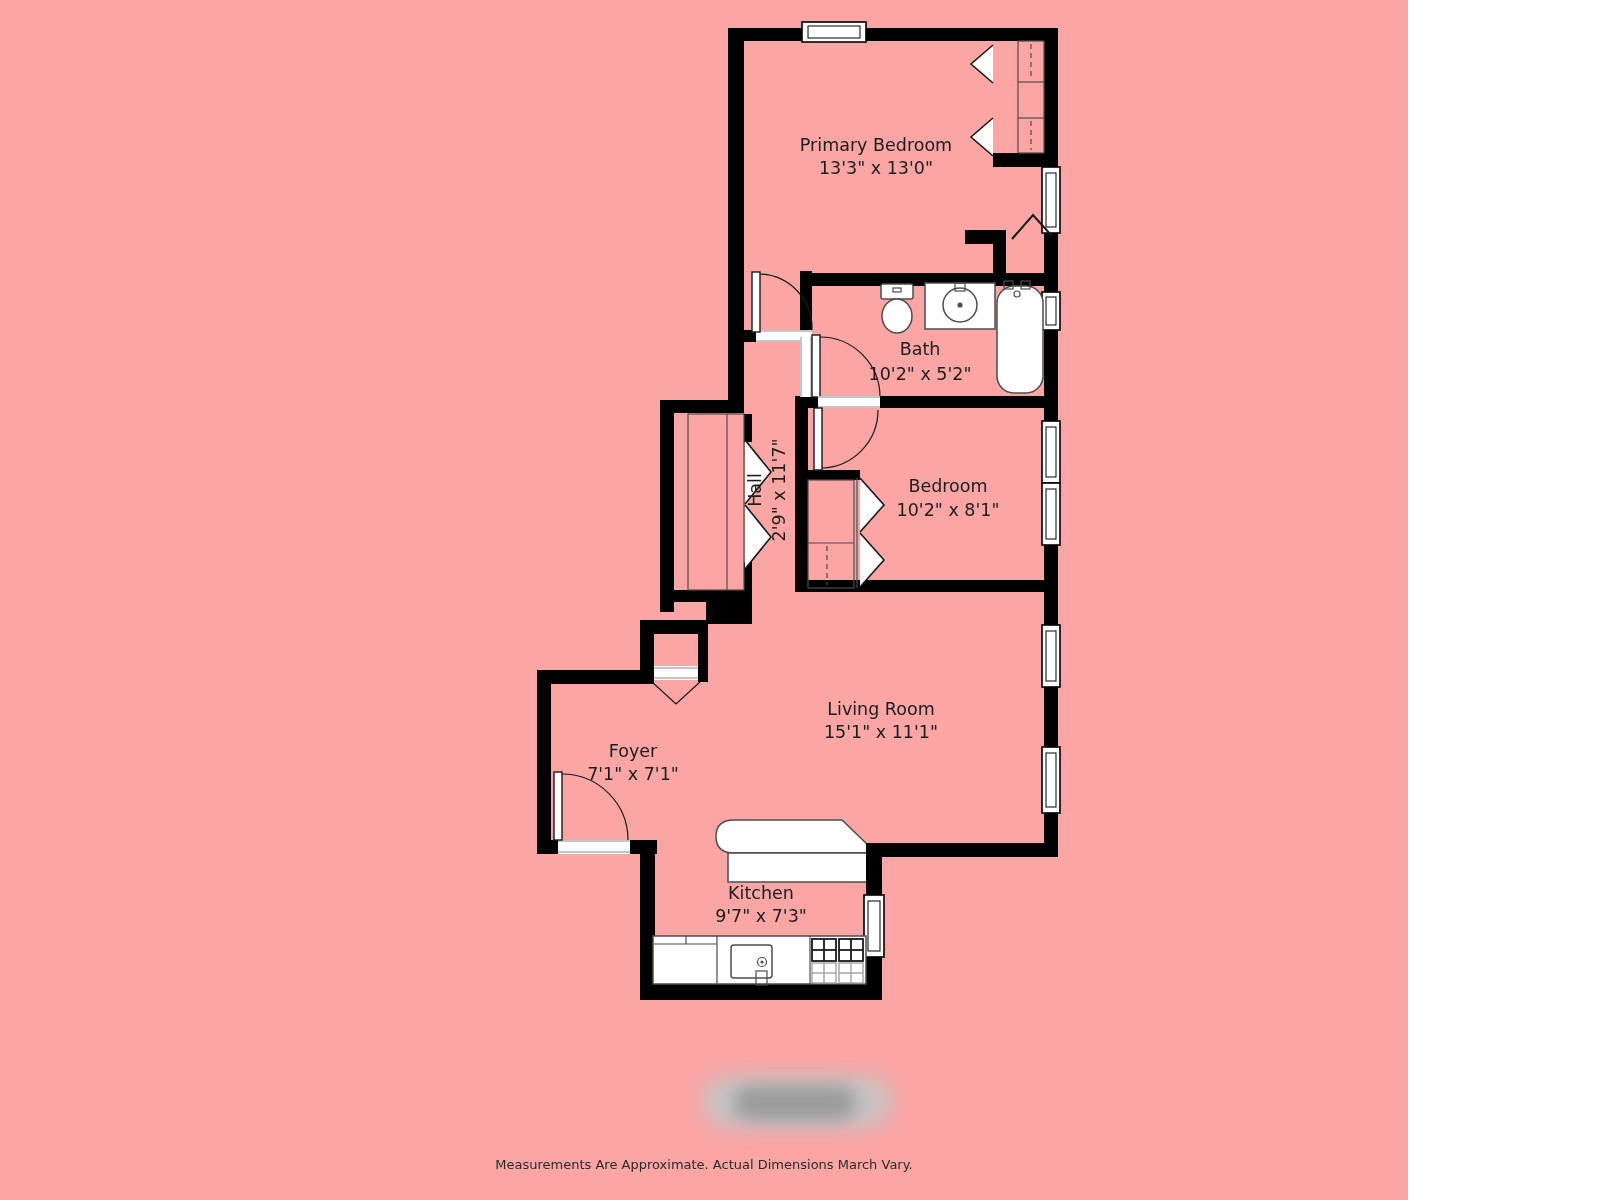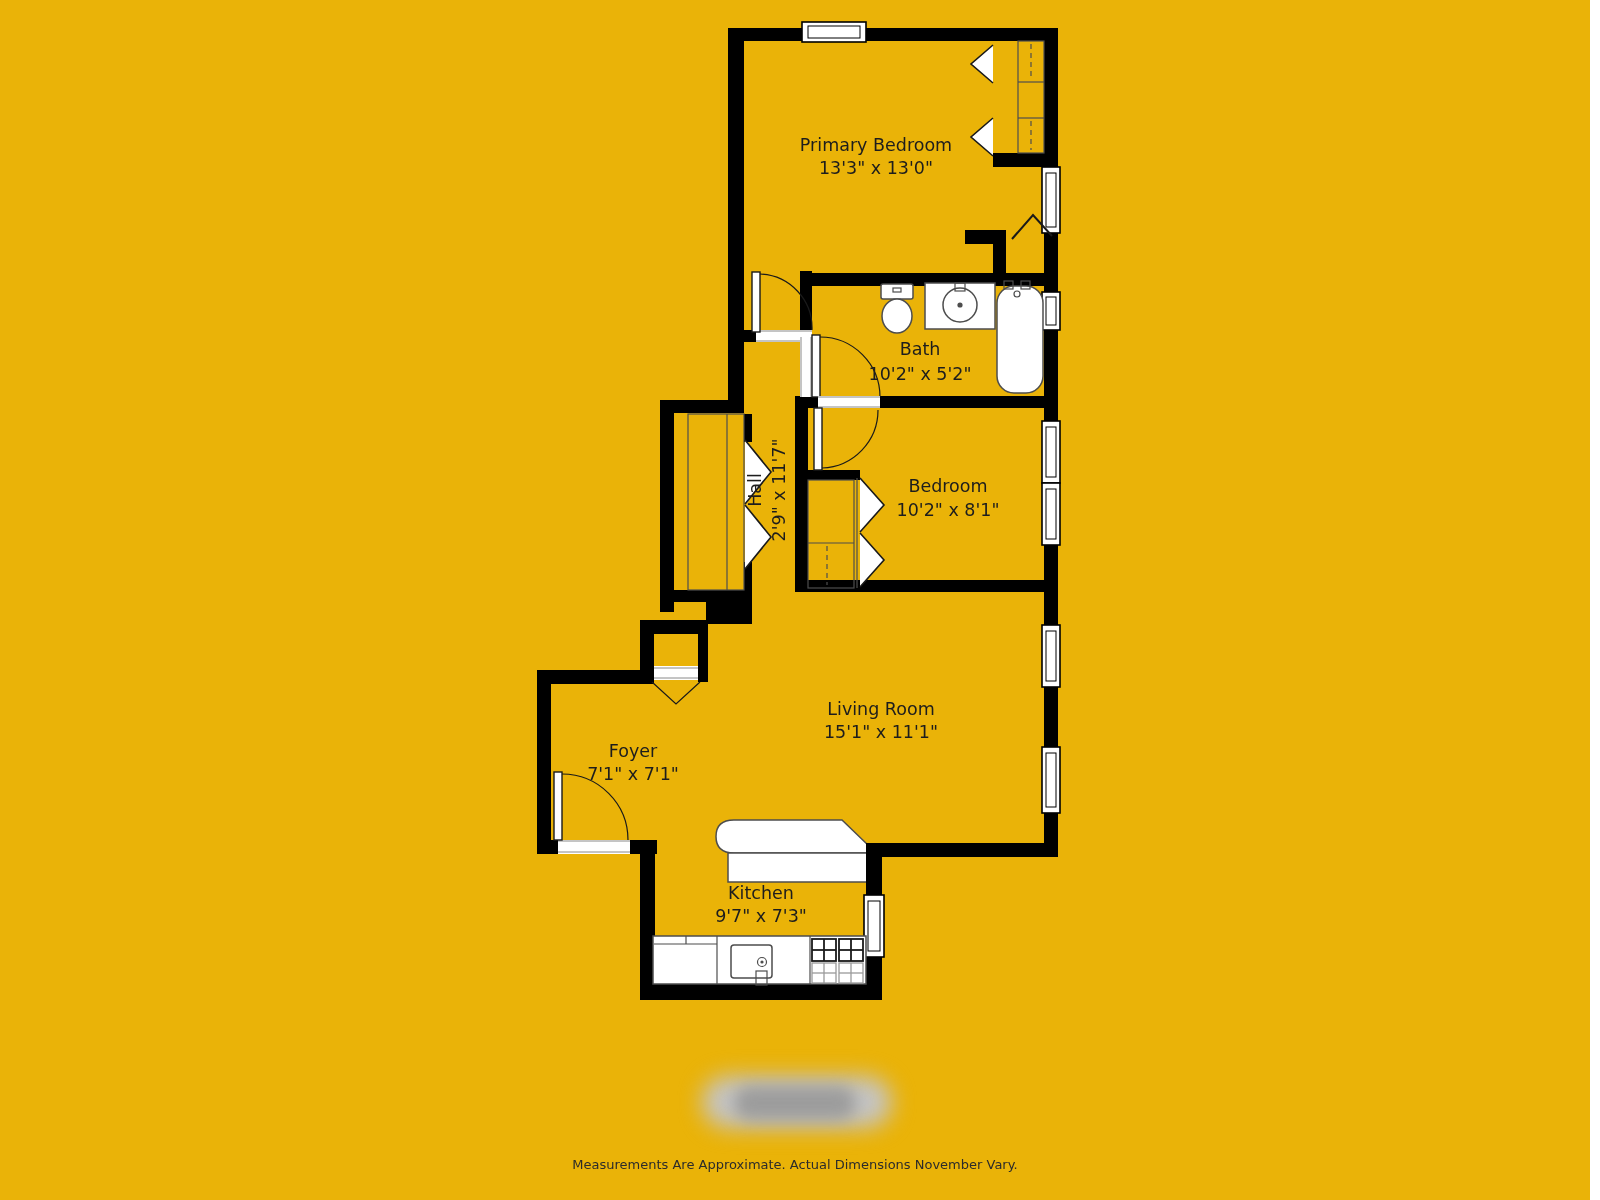--- a/index.html
+++ b/index.html
@@ -1,16 +1,16 @@
 <!DOCTYPE html>
 <html><head>
 <meta charset="utf-8">
 <style>
   html,body{margin:0;padding:0;background:#fff;}
-  .canvas{position:relative;width:1590px;height:1200px;background:#eab308;overflow:hidden;
+  .canvas{position:relative;width:1408px;height:1200px;background:#fca5a5;overflow:hidden;
           font-family:"DejaVu Sans","Liberation Sans",sans-serif;}
   svg{position:absolute;left:0;top:0;}
   .wall{fill:#000000;stroke:none;}
   .win{fill:#ffffff;stroke:#000000;stroke-width:1.6;}
   .win-inner{fill:none;stroke:#000000;stroke-width:1;}
   .thr{fill:#ffffff;stroke:none;}
   .thr-line{stroke:#8a8a8a;stroke-width:1;}
   .leaf{fill:#ffffff;stroke:#1a1a1a;stroke-width:1.4;}
   .arc{fill:none;stroke:#1a1a1a;stroke-width:1.2;}
   .fold{fill:#ffffff;stroke:#1a1a1a;stroke-width:1.6;}
@@ -263,14 +263,14 @@
     <text class="lbl" x="761" y="899">Kitchen</text>
     <text class="lbl" x="761" y="922">9'7" x 7'3"</text>
   </g>
 </svg>
 
   <div class="watermark">
     <div class="wm-blob1"></div>
     <div class="wm-blob2"></div>
   </div>
 
-  <div class="disclaimer">Measurements Are Approximate. Actual Dimensions November Vary.</div>
+  <div class="disclaimer">Measurements Are Approximate. Actual Dimensions March Vary.</div>
 </div>
 
 </body></html>

